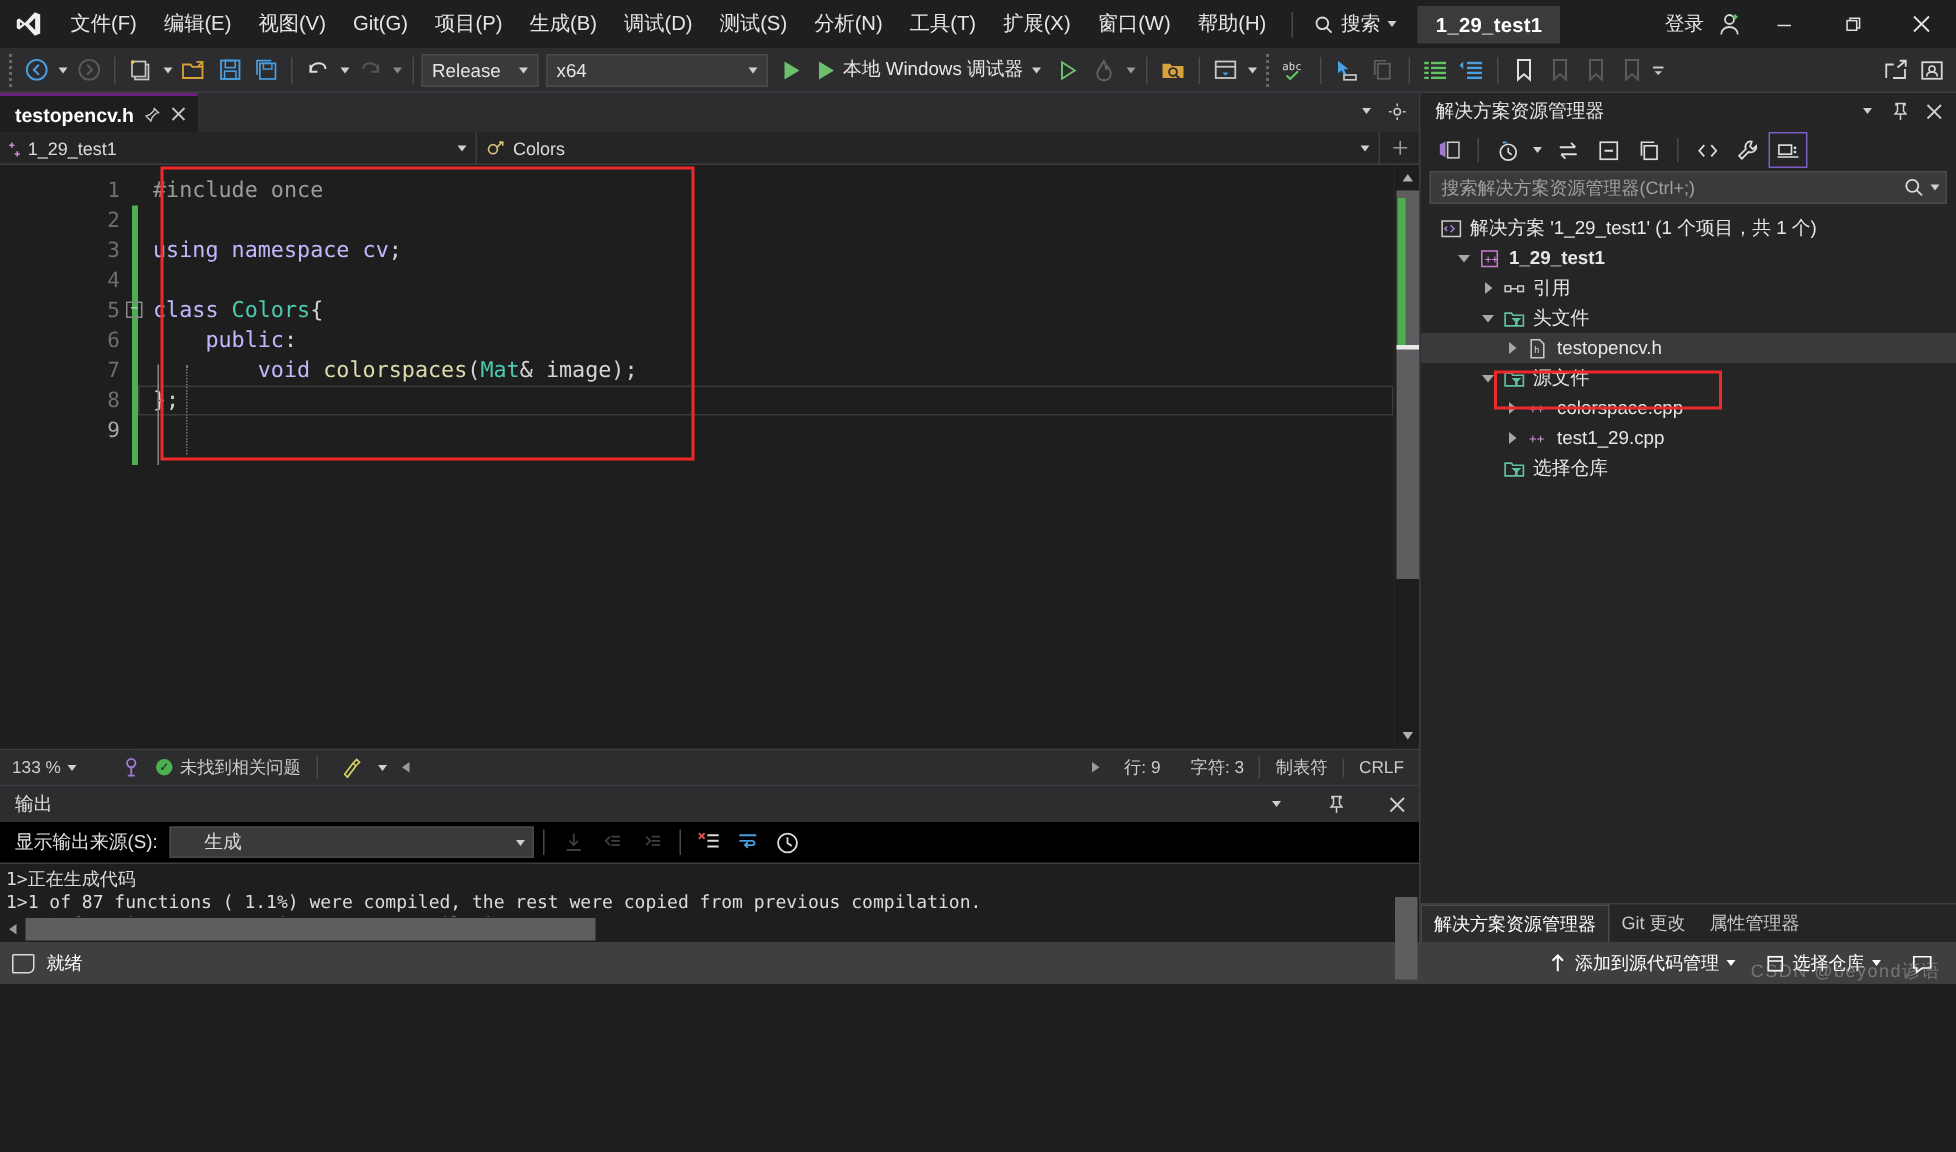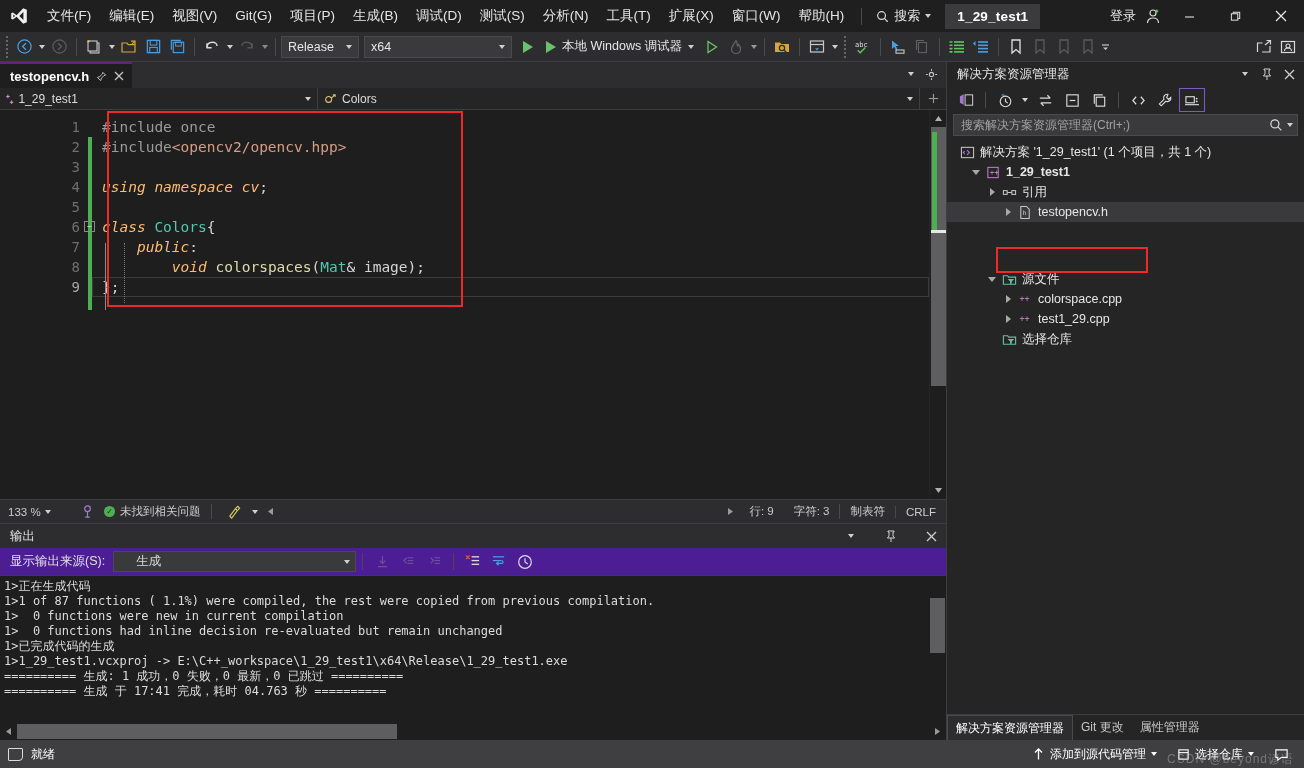--- a/index.html
+++ b/index.html
@@ -3,21 +3,21 @@
 <meta charset="utf-8">
 <style>
   * { box-sizing: border-box; margin: 0; padding: 0; }
   html, body {
     width: 1304px; height: 768px;
     background: #1e1e1e;
     font-family: "Liberation Sans", sans-serif;
     overflow: hidden;
     -webkit-font-smoothing: antialiased;
   }
-  .app { position: relative; width: 1304px; height: 768px; background: #1e1e1e; display: flex; flex-direction: column; justify-content: space-between; }
+  .app { position: relative; width: 1304px; height: 656px; background: #1e1e1e; display: flex; flex-direction: column; justify-content: space-between; }
 
   
   .titlebar {
     height: 32px; background: #1f1f1f; display: flex; align-items: center;
     flex: 0 0 32px; position: relative;
   }
   .vs-logo { width: 38px; display: flex; align-items: center; justify-content: center; }
   .vs-logo svg { display: block; }
   .menubar { display: flex; align-items: center; height: 32px; }
   .menu-item {
@@ -99,21 +99,21 @@
   .gutter div { height: 20px; line-height: 20px; }
   .gutter div.cur { color: #a8a8a8; }
   .changebar { width: 4px; flex: 0 0 4px; position: relative; background: transparent; }
   .changebar .grn { position: absolute; left: 0; top: 27px; width: 4px; height: 173px; background: #4caf50; }
   .codecol { flex: 1; position: relative; padding-top: 7px; min-width: 0; }
   .codeline {
     height: 20px; line-height: 20px; font-family: "DejaVu Sans Mono", monospace; font-size: 14.5px;
     color: #d4d4d4; white-space: pre; padding-left: 10px; position: relative;
   }
   .codeline.cursorline { outline: 1px solid #3b3b3b; outline-offset: -1px; }
-  .k   { color: #fdba74; font-style: italic; }
+  .k   { color: #c4b5fd; }
   .typ { color: #4ec9b0; }
   .fn  { color: #dcdcaa; }
   .str { color: #d69d85; }
   .pp  { color: #9b9b9b; }
   .pl  { color: #d4d4d4; }
   .fold {
     position: absolute; left: -8px; top: 4px; width: 11px; height: 11px;
     border: 1px solid #8a8a8a; color: #cfcfcf; font-size: 9px; line-height: 9px; text-align: center;
   }
   .vline { position: absolute; width: 0; border-left: 1px dotted #707070; }
@@ -144,21 +144,21 @@
   .green-check {
     width: 11px; height: 11px; border-radius: 50%; background: #4caf50; color: #1e1e1e;
     font-size: 8px; display: flex; align-items: center; justify-content: center;
   }
 
   
   .output-pane { flex: 1; display: flex; flex-direction: column; background: #1e1e1e; border-top: 1px solid #3e3e42; min-height: 0; }
   .out-title { height: 24px; background: #2d2d30; display: flex; align-items: center; padding: 0 4px 0 10px; gap: 18px; }
   .out-title .t { color: #e0e0e0; font-size: 12.5px; flex: 1; }
   .out-ic { width: 22px; height: 22px; display: flex; align-items: center; justify-content: center; color: #d0d0d0; }
-  .out-toolbar { height: 28px; background: #4c1d95; display: flex; align-items: center; gap: 0; padding: 0 4px 0 10px; border-bottom: 1px solid #3e3e42; }
+  .out-toolbar { height: 28px; background: #000000; display: flex; align-items: center; gap: 0; padding: 0 4px 0 10px; border-bottom: 1px solid #3e3e42; }
   .out-lbl { color: #e0e0e0; font-size: 12.5px; margin-right: 8px; white-space: nowrap; }
   .out-combo {
     width: 243px; height: 21px; background: #3a3a3c; border: 1px solid #4a4a4c;
     display: flex; align-items: center; padding: 0 5px; color: #dcdcdc; font-size: 12.5px;
   }
   .out-combo .lbl { flex: 1; margin-left: 17px; }
   .ot-sep { width: 1px; height: 17px; background: #4a4a4c; margin: 0 6px; }
   .ot-btn { width: 26px; height: 24px; display: flex; align-items: center; justify-content: center; }
   .ot-btn.dis { opacity: .42; }
   .out-body { flex: 1; position: relative; display: flex; min-height: 0; background: #1e1e1e; }
@@ -580,21 +580,20 @@
             <div>7</div>
             <div>8</div>
             <div class="cur">9</div>
           </div>
           <div class="changebar">
             <div class="grn"></div>
           </div>
           <div class="codecol">
             <div id="code-lines">
                 <div class="codeline"><span class="pp">#include once</span></div>
-                <div class="codeline"><span class="pp">#include</span><span class="str">&lt;opencv2/opencv.hpp&gt;</span></div>
                 <div class="codeline">&nbsp;</div>
                 <div class="codeline"><span class="k">using</span><span class="pl"> </span><span class="k">namespace</span><span class="pl"> </span><span class="k">cv</span><span class="pl">;</span></div>
                 <div class="codeline">&nbsp;</div>
                 <div class="codeline"><span class="fold">−</span><span class="k">class</span><span class="pl"> </span><span class="typ">Colors</span><span class="pl">{</span></div>
                 <div class="codeline"><span class="pl">    </span><span class="k">public</span><span class="pl">:</span></div>
                 <div class="codeline"><span class="pl">        </span><span class="k">void</span><span class="pl"> </span><span class="fn">colorspaces</span><span class="pl">(</span><span class="typ">Mat</span><span class="pl">&amp; image);</span></div>
                 <div class="codeline cursorline"><span class="pl">};</span></div>
               </div>
 
             <div class="vline" style="left:13px; top:133px; height:67px; border-left:1px solid #8a8a8a;"></div>
@@ -893,33 +892,45 @@
               </span>
               <span class="tic">
                 <svg width="15" height="15" viewBox="0 0 16 16">
                   <rect x="1.5" y="6" width="4" height="4" fill="none" stroke="#c8c8c8" stroke-width="1.1"></rect>
                   <rect x="10.5" y="6" width="4" height="4" fill="none" stroke="#c8c8c8" stroke-width="1.1"></rect>
                   <line x1="5.5" y1="8" x2="10.5" y2="8" stroke="#c8c8c8" stroke-width="1.1"></line>
                 </svg>
               </span>
               <span class="tl">引用</span>
             </div>
+            <div class="tnode" style="padding-left: 38px;">
+              <span class="tw">
+                <span class="tri-d"></span>
+              </span>
+              <span class="tic">
+                <svg width="15" height="15" viewBox="0 0 16 16">
+                  <path d="M1.5 4h4.5l1 1.5h7.5V13H1.5z" fill="none" stroke="#62c0a0" stroke-width="1.2"></path>
+                  <path d="M6 7.5h7l-2.6 2.6v2.2l-1.8.9V10.1z" fill="#62c0a0"></path>
+                </svg>
+              </span>
+              <span class="tl">头文件</span>
+            </div>
             <div class="tnode sel" style="padding-left: 54px;">
               <span class="tw">
                 <span class="tri-r"></span>
               </span>
               <span class="tic">
                 <svg width="14" height="15" viewBox="0 0 15 16">
                   <path d="M3 1.5h6l3 3V14.5H3z" fill="none" stroke="#c8c8c8" stroke-width="1.1"></path>
                   <text x="5" y="11" font-size="6.5" fill="#dcdcdc" font-family="monospace">h</text>
                 </svg>
               </span>
               <span class="tl">testopencv.h</span>
             </div>
-            <div class="tnode" style="padding-left: 38px; margin-top: 47px;">
+            <div class="tnode" style="padding-left: 38px;">
               <span class="tw">
                 <span class="tri-d"></span>
               </span>
               <span class="tic">
                 <svg width="15" height="15" viewBox="0 0 16 16">
                   <path d="M1.5 4h4.5l1 1.5h7.5V13H1.5z" fill="none" stroke="#62c0a0" stroke-width="1.2"></path>
                   <path d="M6 7.5h7l-2.6 2.6v2.2l-1.8.9V10.1z" fill="#62c0a0"></path>
                 </svg>
               </span>
               <span class="tl">源文件</span>

